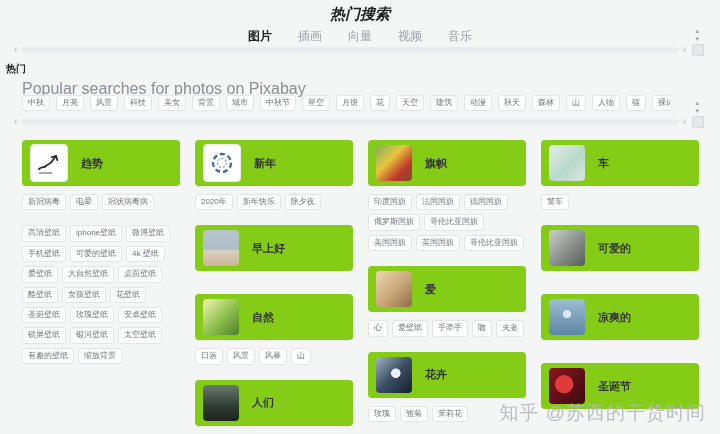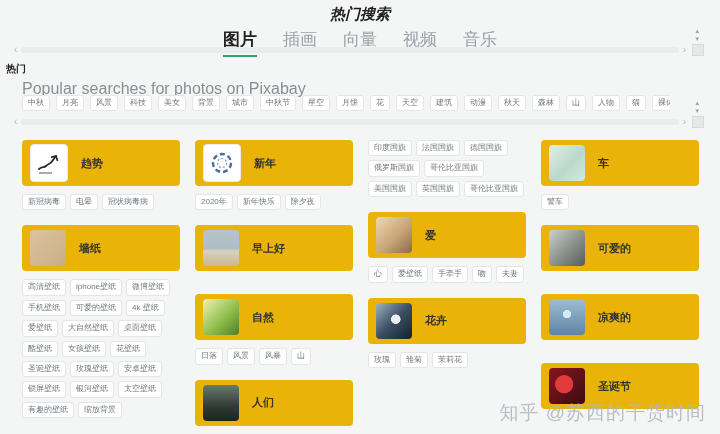--- a/index.html
+++ b/index.html
@@ -9,21 +9,21 @@
     font-family:"Liberation Sans","DejaVu Sans",sans-serif;
     color:#333;
   }
   
   .page-title{
     position:absolute;top:5px;left:0;width:720px;text-align:center;
     font-size:15px;font-weight:bold;color:#1f1f1f;font-style:italic;
   }
   .tabs{
     position:absolute;top:28px;left:0;width:720px;
-    display:flex;justify-content:center;gap:26px;font-size:17px;
+    display:flex;justify-content:center;gap:26px;font-size:12px;
   }
   .tab{color:#9aa0a6;padding-bottom:4px;cursor:pointer;}
   .tab.active{color:#222;font-weight:bold;border-bottom:2px solid #2fa36b;}
   
   .vspin{
     position:absolute;right:21px;display:flex;flex-direction:column;align-items:center;
     color:#9ea3a8;font-size:7px;line-height:8px;
   }
   .hscroll{
     position:absolute;left:14px;right:34px;height:12px;
@@ -47,21 +47,21 @@
     flex:0 0 auto;
   }
   
   .grid{
     position:absolute;top:140px;left:22px;width:676px;
     display:flex;gap:15px;
   }
   .col{flex:0 0 158px;width:158px;display:flex;flex-direction:column;}
   .group{margin-bottom:15px;}
   .card{
-    display:flex;align-items:center;background:#eab308;border-radius:4px;
+    display:flex;align-items:center;background:#84cc16;border-radius:4px;
     padding:5px 8px;height:46px;box-sizing:border-box;margin-bottom:8px;cursor:pointer;
   }
   .card-title{margin-left:13px;font-size:11px;font-weight:bold;color:#333;}
   .thumb{
     width:36px;height:36px;border-radius:4px;flex:0 0 36px;
     display:flex;align-items:center;justify-content:center;overflow:hidden;
   }
   .tag-group{display:flex;flex-wrap:wrap;gap:4px;}
   
   .thumb[data-icon="trend-chart-icon"]{background:#fff;border:1px solid #ececec;}
@@ -157,24 +157,20 @@
           </span>
           <span class="card-title" data-name="category-card-title">趋势</span>
         </div>
         <div class="tag-group" data-name="category-tags">
           <span class="chip" data-name="search-tag">新冠病毒</span>
           <span class="chip" data-name="search-tag">电晕</span>
           <span class="chip" data-name="search-tag">冠状病毒病</span>
         </div>
       </div>
       <div class="group" data-name="category-group">
-        <div class="card" data-name="category-card">
-          <span class="thumb" data-name="wallpaper-photo-icon" data-icon="wallpaper-photo-icon"></span>
-          <span class="card-title" data-name="category-card-title">墙纸</span>
-        </div>
         <div class="tag-group" data-name="category-tags">
           <span class="chip" data-name="search-tag">高清壁纸</span>
           <span class="chip" data-name="search-tag">iphone壁纸</span>
           <span class="chip" data-name="search-tag">微博壁纸</span>
           <span class="chip" data-name="search-tag">手机壁纸</span>
           <span class="chip" data-name="search-tag">可爱的壁纸</span>
           <span class="chip" data-name="search-tag">4k 壁纸</span>
           <span class="chip" data-name="search-tag">爱壁纸</span>
           <span class="chip" data-name="search-tag">大自然壁纸</span>
           <span class="chip" data-name="search-tag">桌面壁纸</span>
@@ -229,20 +225,24 @@
       </div>
       <div class="group" data-name="category-group">
         <div class="card" data-name="category-card">
           <span class="thumb" data-name="crowd-photo-icon" data-icon="crowd-photo-icon"></span>
           <span class="card-title" data-name="category-card-title">人们</span>
         </div>
       </div>
     </div>
     <div class="col" data-name="card-column">
       <div class="group" data-name="category-group">
+        <div class="card" data-name="category-card">
+          <span class="thumb" data-name="flags-photo-icon" data-icon="flags-photo-icon"></span>
+          <span class="card-title" data-name="category-card-title">旗帜</span>
+        </div>
         <div class="tag-group" data-name="category-tags">
           <span class="chip" data-name="search-tag">印度国旗</span>
           <span class="chip" data-name="search-tag">法国国旗</span>
           <span class="chip" data-name="search-tag">德国国旗</span>
           <span class="chip" data-name="search-tag">俄罗斯国旗</span>
           <span class="chip" data-name="search-tag">哥伦比亚国旗</span>
           <span class="chip" data-name="search-tag">美国国旗</span>
           <span class="chip" data-name="search-tag">英国国旗</span>
           <span class="chip" data-name="search-tag">哥伦比亚国旗</span>
         </div>

